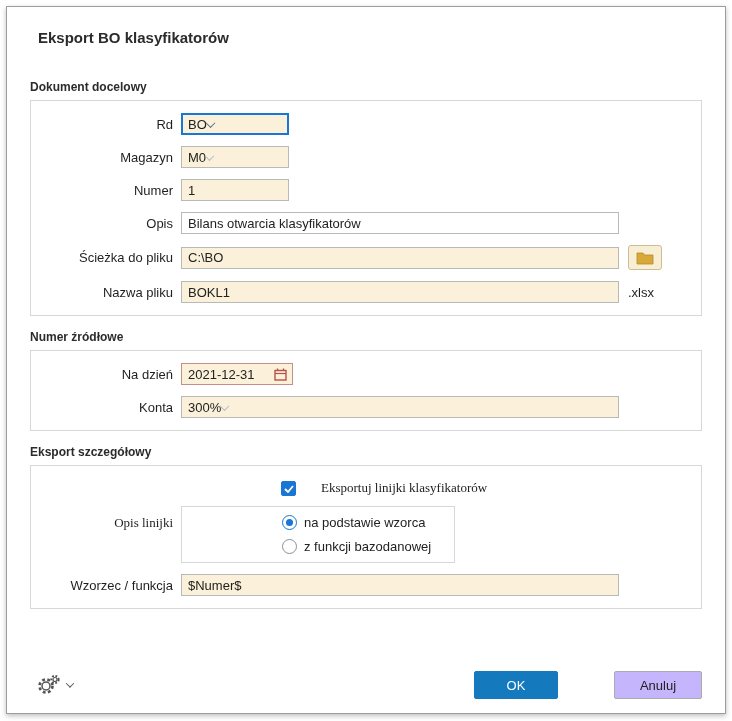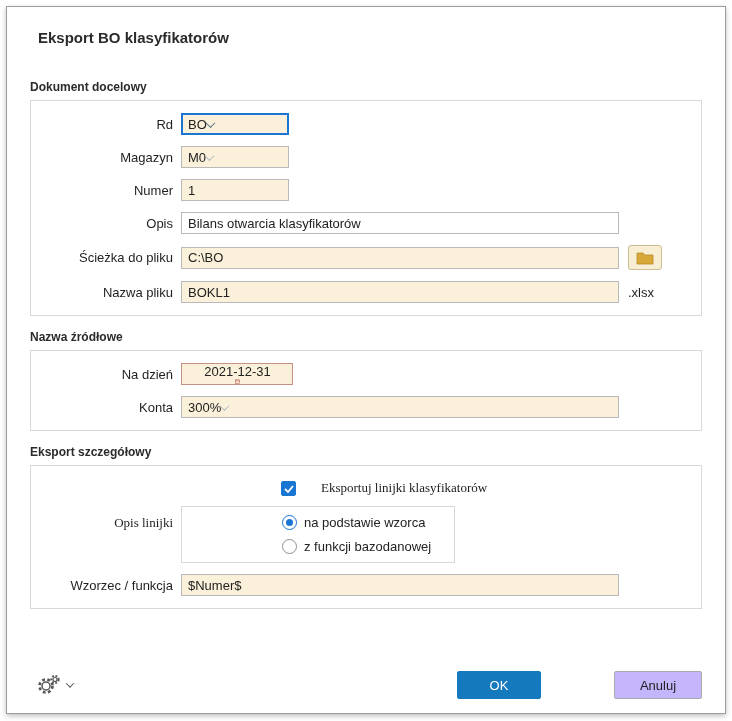--- a/index.html
+++ b/index.html
@@ -63,21 +63,21 @@
   }
   .dropdown.focused{border:2px solid var(--accent-blue);padding:0 6px 0 5px;}
   .chevron{
     width:7px;height:7px;flex:0 0 7px;
     border-right:1.6px solid #5a7186;border-bottom:1.6px solid #5a7186;
     transform:rotate(45deg) translate(-1px,-1px);
   }
   .chevron.light{border-color:#b2bcc4;}
   .datefield{
     width:112px;height:22px;display:flex;align-items:center;justify-content:space-between;
-    border:1px solid #c48f85;background:var(--field-bg);padding:0 5px 0 6px;flex-direction:column;
+    border:1px solid #c48f85;background:var(--field-bg);padding:0 5px 0 6px;
   }
   .cal-icon rect,.cal-icon line{stroke:var(--date-accent);}
   .folder-btn{
     width:34px;height:25px;margin-left:9px;
     background:#f8eed4;border:1px solid #cdbd94;border-radius:3px;
     display:flex;align-items:center;justify-content:center;cursor:pointer;
   }
   .folder-icon path{fill:var(--folder-icon);stroke:#b8882a;stroke-width:.8;}
   .suffix{margin-left:9px;color:#1f1f1f;}
   .checkbox-row{display:flex;align-items:flex-end;gap:25px;margin:2px 0 10px 238px;font-family:Liberation Serif, serif;}
@@ -104,21 +104,21 @@
     content:"";width:7px;height:7px;border-radius:50%;background:var(--accent-blue);
   }
   .footer{margin-top:auto;display:flex;align-items:center;}
   .settings{display:flex;align-items:center;gap:5px;margin-left:6px;cursor:pointer;}
   .gear-icon circle{stroke:#555;fill:none;}
   .chevron-sm{
     width:6px;height:6px;
     border-right:1.5px solid #555;border-bottom:1.5px solid #555;
     transform:rotate(45deg) translate(-1px,-1px);
   }
-  .buttons{margin-left:auto;display:flex;gap:41px;}
+  .buttons{margin-left:auto;display:flex;gap:24px;}
   .btn{
     height:28px;font:inherit;border-radius:2px;cursor:pointer;
     display:flex;align-items:center;justify-content:center;
   }
   .btn-ok{width:84px;background:var(--ok-button);border:1px solid var(--ok-button);color:#fff;}
   .btn-cancel{width:88px;background:#c4b5fd;border:1px solid #ababab;color:#222;margin-left:32px;}
 </style>
 </head>
 <body>
 
@@ -166,21 +166,21 @@
     </div>
 
     <div class="field-row">
       <span class="field-label">Nazwa pliku</span>
       <input class="textbox w-wide" value="BOKL1" style="">
       <span class="suffix">.xlsx</span>
     </div>
 
   </div>
 
-  <div class="section-heading">Nazwa źródłowe</div>
+  <div class="section-heading">Numer źródłowe</div>
   <div class="group-box">
 
     <div class="field-row">
       <span class="field-label">Na dzień</span>
       <div class="datefield">
         <span>2021-12-31</span>
         <svg class="cal-icon" width="13" height="13" viewBox="0 0 13 13">
           <rect x="1" y="2.5" width="11" height="9.5" fill="none" stroke-width="1.4"></rect>
           <line x1="1" y1="5.5" x2="12" y2="5.5" stroke-width="1.2"></line>
           <line x1="3.5" y1="0.5" x2="3.5" y2="3" stroke-width="1.4"></line>

